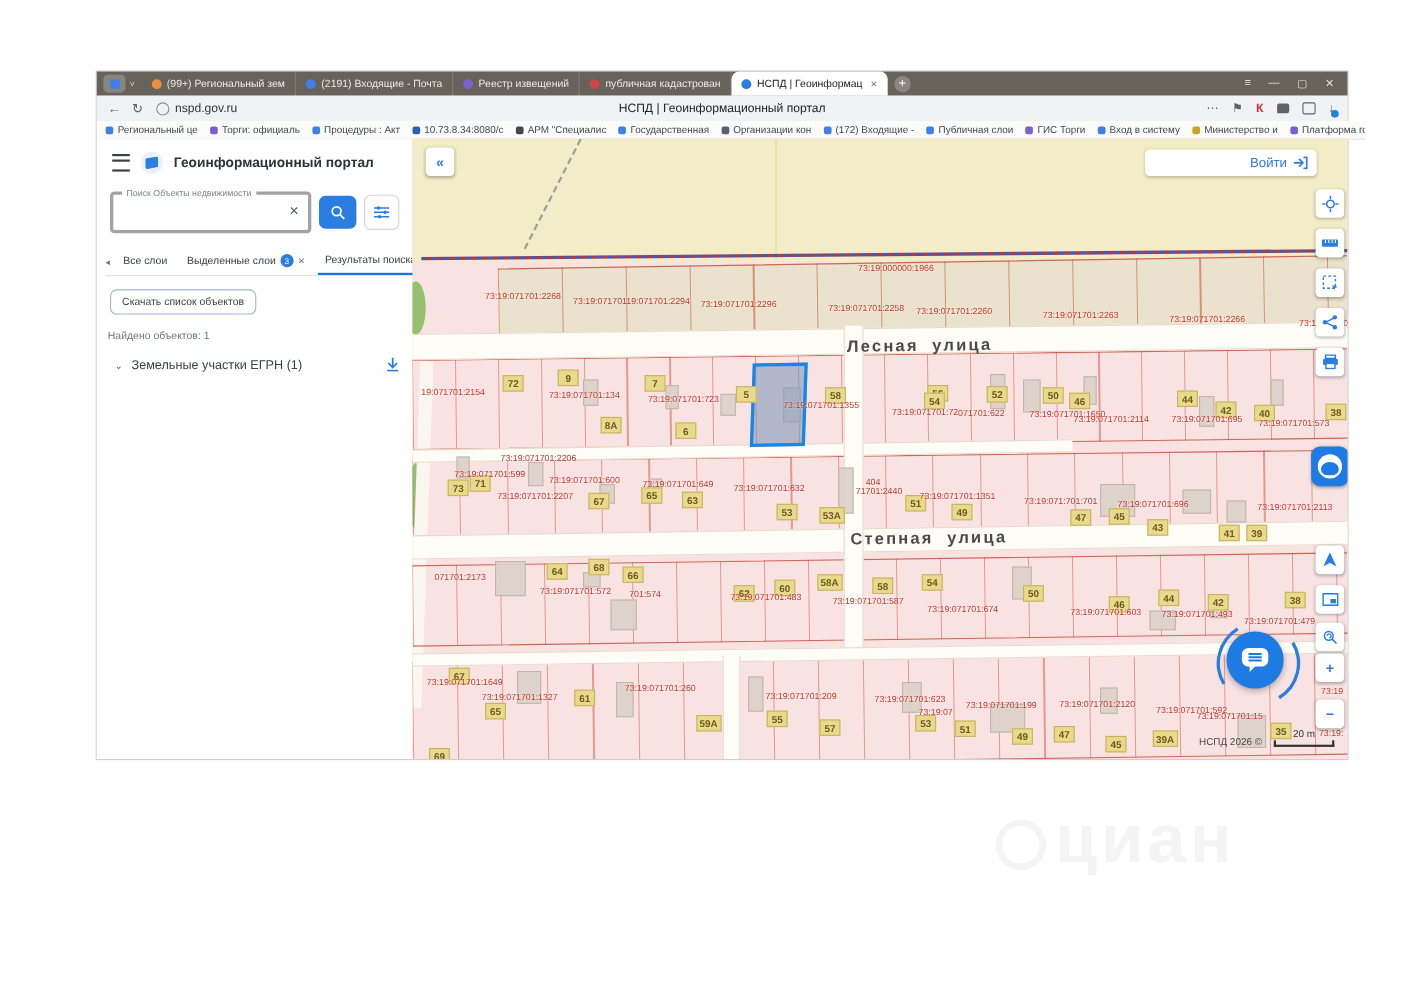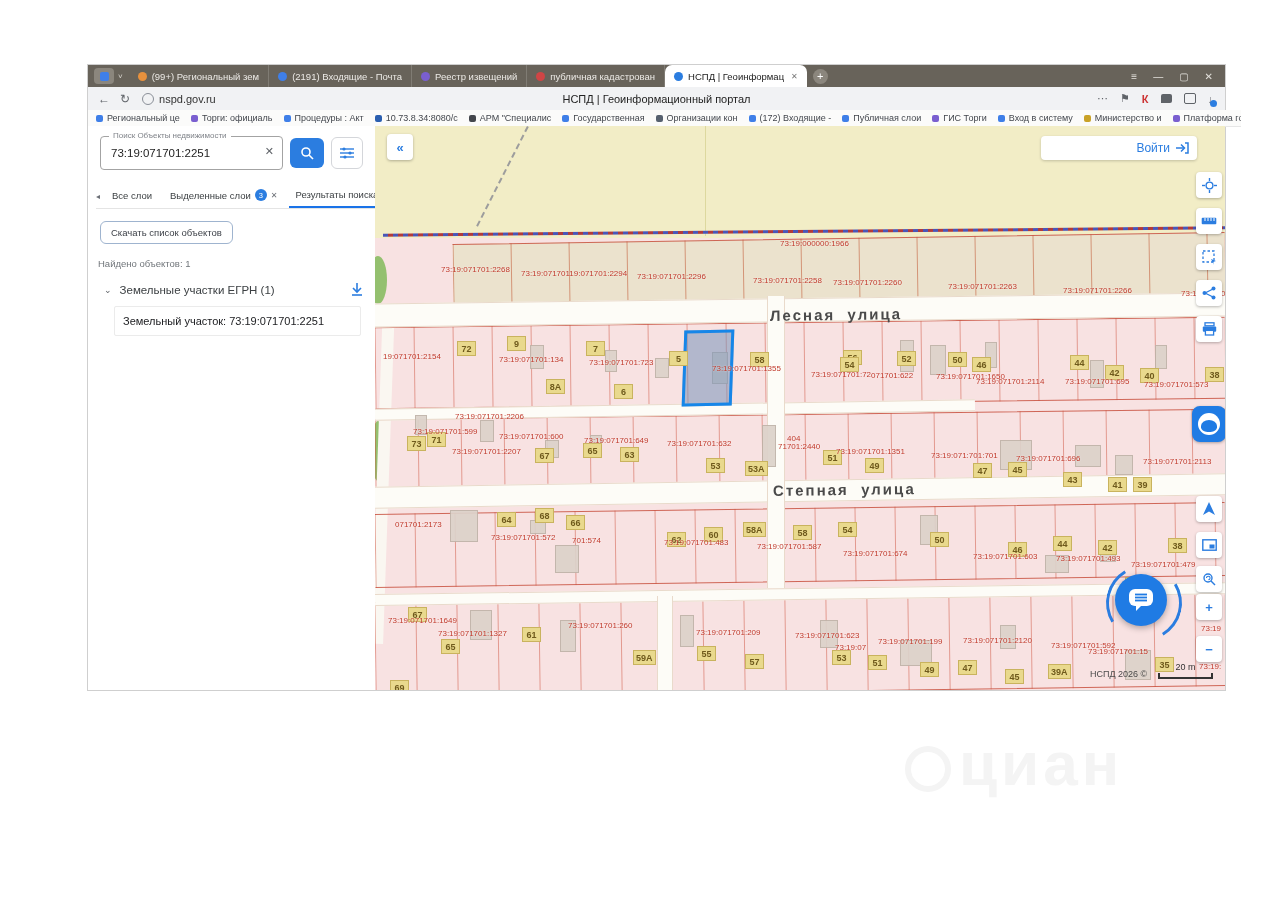--- a/index.html
+++ b/index.html
@@ -36,21 +36,21 @@
 
   
   .sidebar{position:absolute;left:0;top:61px;width:287px;height:564px;background:#fff;border-right:1px solid #e3e3e3;}
   .sb-head{display:flex;align-items:center;gap:10px;padding:12px 12px 6px 14px;}
   .hamburger{width:16px;height:12px;border-top:2px solid #3c4043;border-bottom:2px solid #3c4043;position:relative;}
   .hamburger:after{content:"";position:absolute;left:0;right:0;top:3px;height:2px;background:#3c4043;}
   .applogo{width:20px;height:20px;border-radius:50%;background:#e9f1fd;position:relative;}
   .applogo:after{content:"";position:absolute;left:4px;top:4px;width:12px;height:12px;border-radius:3px;background:#2b7de0;clip-path:polygon(0 20%,100% 0,100% 80%,0 100%);}
   .apptitle{font-size:12.5px;color:#2f3237;font-weight:bold;}
   .searchrow{display:flex;align-items:center;gap:7px;margin:10px 12px 0 12px;}
-  .searchbox{position:relative;flex:1;height:32px;border:1px solid #a3a3a3;border-radius:4px;}
+  .searchbox{position:relative;flex:1;height:32px;border:3px solid #a3a3a3;border-radius:4px;}
   .searchbox .lbl{position:absolute;top:-6px;left:8px;background:#fff;padding:0 4px;font-size:8px;color:#80848a;}
   .searchbox input{border:none;outline:none;width:78%;height:100%;padding:0 0 0 10px;font-size:11.5px;color:#222;font-family:"Liberation Sans",sans-serif;background:transparent;}
   .searchbox .clr{position:absolute;right:8px;top:8px;color:#5f6368;font-size:11px;}
   .sbtn{width:34px;height:30px;border-radius:6px;background:#2b7de0;display:flex;align-items:center;justify-content:center;flex:none;}
   .fbtn{width:30px;height:30px;border-radius:6px;border:1px solid #d4d6da;display:flex;align-items:center;justify-content:center;flex:none;background:#fff;}
   .sbtabs{display:flex;align-items:center;gap:4px;margin:14px 0 0 8px;border-bottom:1px solid #e4e4e4;padding-bottom:0;font-size:9.5px;color:#3c4043;}
   .sbtab{display:flex;align-items:center;gap:4px;padding:4px 6px 6px 6px;white-space:nowrap;}
   .sbtab.active{border-bottom:2px solid #1a73e8;}
   .badge{width:12px;height:12px;border-radius:50%;background:#2b7de0;color:#fff;font-size:7.5px;display:flex;align-items:center;justify-content:center;}
   .tclose{color:#6b6f76;font-size:8px;}
@@ -205,24 +205,28 @@
           </div>
           <div class="bm">
             <div class="bmdot" style="background: rgb(122, 95, 208);"></div>
             <div>Платформа госу</div>
           </div>
         </span>
 
     </div>
 
     <div class="sidebar">
+      <div class="sb-head">
+        <div class="hamburger"></div>
+        <div class="applogo"></div>
+        <div class="apptitle">Геоинформационный портал</div>
+      </div>
       <div class="searchrow">
         <div class="searchbox">
           <span class="lbl">Поиск Объекты недвижимости</span>
-          <input value="73:19:071701:2251" style="">
           <span class="clr">✕</span>
         </div>
         <div class="sbtn">
           <svg width="14" height="14" viewBox="0 0 14 14">
               <circle cx="6" cy="6" r="4" fill="none" stroke="#fff" stroke-width="1.6"></circle>
               <line x1="9" y1="9" x2="13" y2="13" stroke="#fff" stroke-width="1.6"></line>
             </svg>
         </div>
         <div class="fbtn">
           <svg width="14" height="12" viewBox="0 0 14 12">
@@ -259,21 +263,20 @@
         <span class="chev">⌄</span>
         <span>Земельные участки ЕГРН (1)</span>
         <span class="dlic">
           <svg width="12" height="13" viewBox="0 0 12 13">
               <line x1="6" y1="0" x2="6" y2="8" stroke="#2b7de0" stroke-width="1.6"></line>
               <polyline points="2,5 6,9 10,5" fill="none" stroke="#2b7de0" stroke-width="1.6"></polyline>
               <line x1="1" y1="12" x2="11" y2="12" stroke="#2b7de0" stroke-width="1.6"></line>
             </svg>
         </span>
       </div>
-      <div class="resultrow">Земельный участок: 73:19:071701:2251</div>
     </div>
 
     <div class="map">
 
       <div class="layer" style="left:0;top:0;width:850px;height:112px;background:#f2edc6;"></div>
       <div class="layer" style="left:330px;top:0;width:1px;height:110px;background:#ddd89e;"></div>
       <div class="dash-diag"></div>
       <div class="layer" style="left:-6px;top:130px;width:18px;height:48px;background:#94c06f;border-radius:50%;"></div>
       <div class="layer" style="left:-4px;top:295px;width:14px;height:60px;background:#94c06f;border-radius:50%;"></div>
       <div class="layer" style="left:2px;top:340px;width:10px;height:36px;background:#94c06f;border-radius:50%;"></div>
@@ -350,21 +353,21 @@
           <div class="house" style="left: 52px; top: 306px;">71</div>
           <div class="house" style="left: 160px; top: 322px;">67</div>
           <div class="house" style="left: 208px; top: 317px;">65</div>
           <div class="house" style="left: 245px; top: 321px;">63</div>
           <div class="house" style="left: 331px; top: 332px;">53</div>
           <div class="house" style="left: 370px; top: 335px;">53A</div>
           <div class="house" style="left: 448px; top: 324px;">51</div>
           <div class="house" style="left: 490px; top: 332px;">49</div>
           <div class="house" style="left: 598px; top: 337px;">47</div>
           <div class="house" style="left: 633px; top: 336px;">45</div>
-          <div class="house" style="left: 688px; top: 346px; text-align: right;">43</div>
+          <div class="house" style="left: 668px; top: 346px; text-align: right;">43</div>
           <div class="house" style="left: 733px; top: 351px;">41</div>
           <div class="house" style="left: 758px; top: 351px;">39</div>
           <div class="house" style="left: 122px; top: 386px;">64</div>
           <div class="house" style="left: 160px; top: 382px;">68</div>
           <div class="house" style="left: 191px; top: 389px;">66</div>
           <div class="house" style="left: 292px; top: 406px;">62</div>
           <div class="house" style="left: 329px; top: 401px;">60</div>
           <div class="house" style="left: 368px; top: 396px;">58A</div>
           <div class="house" style="left: 418px; top: 399px;">58</div>
           <div class="house" style="left: 463px; top: 396px;">54</div>

